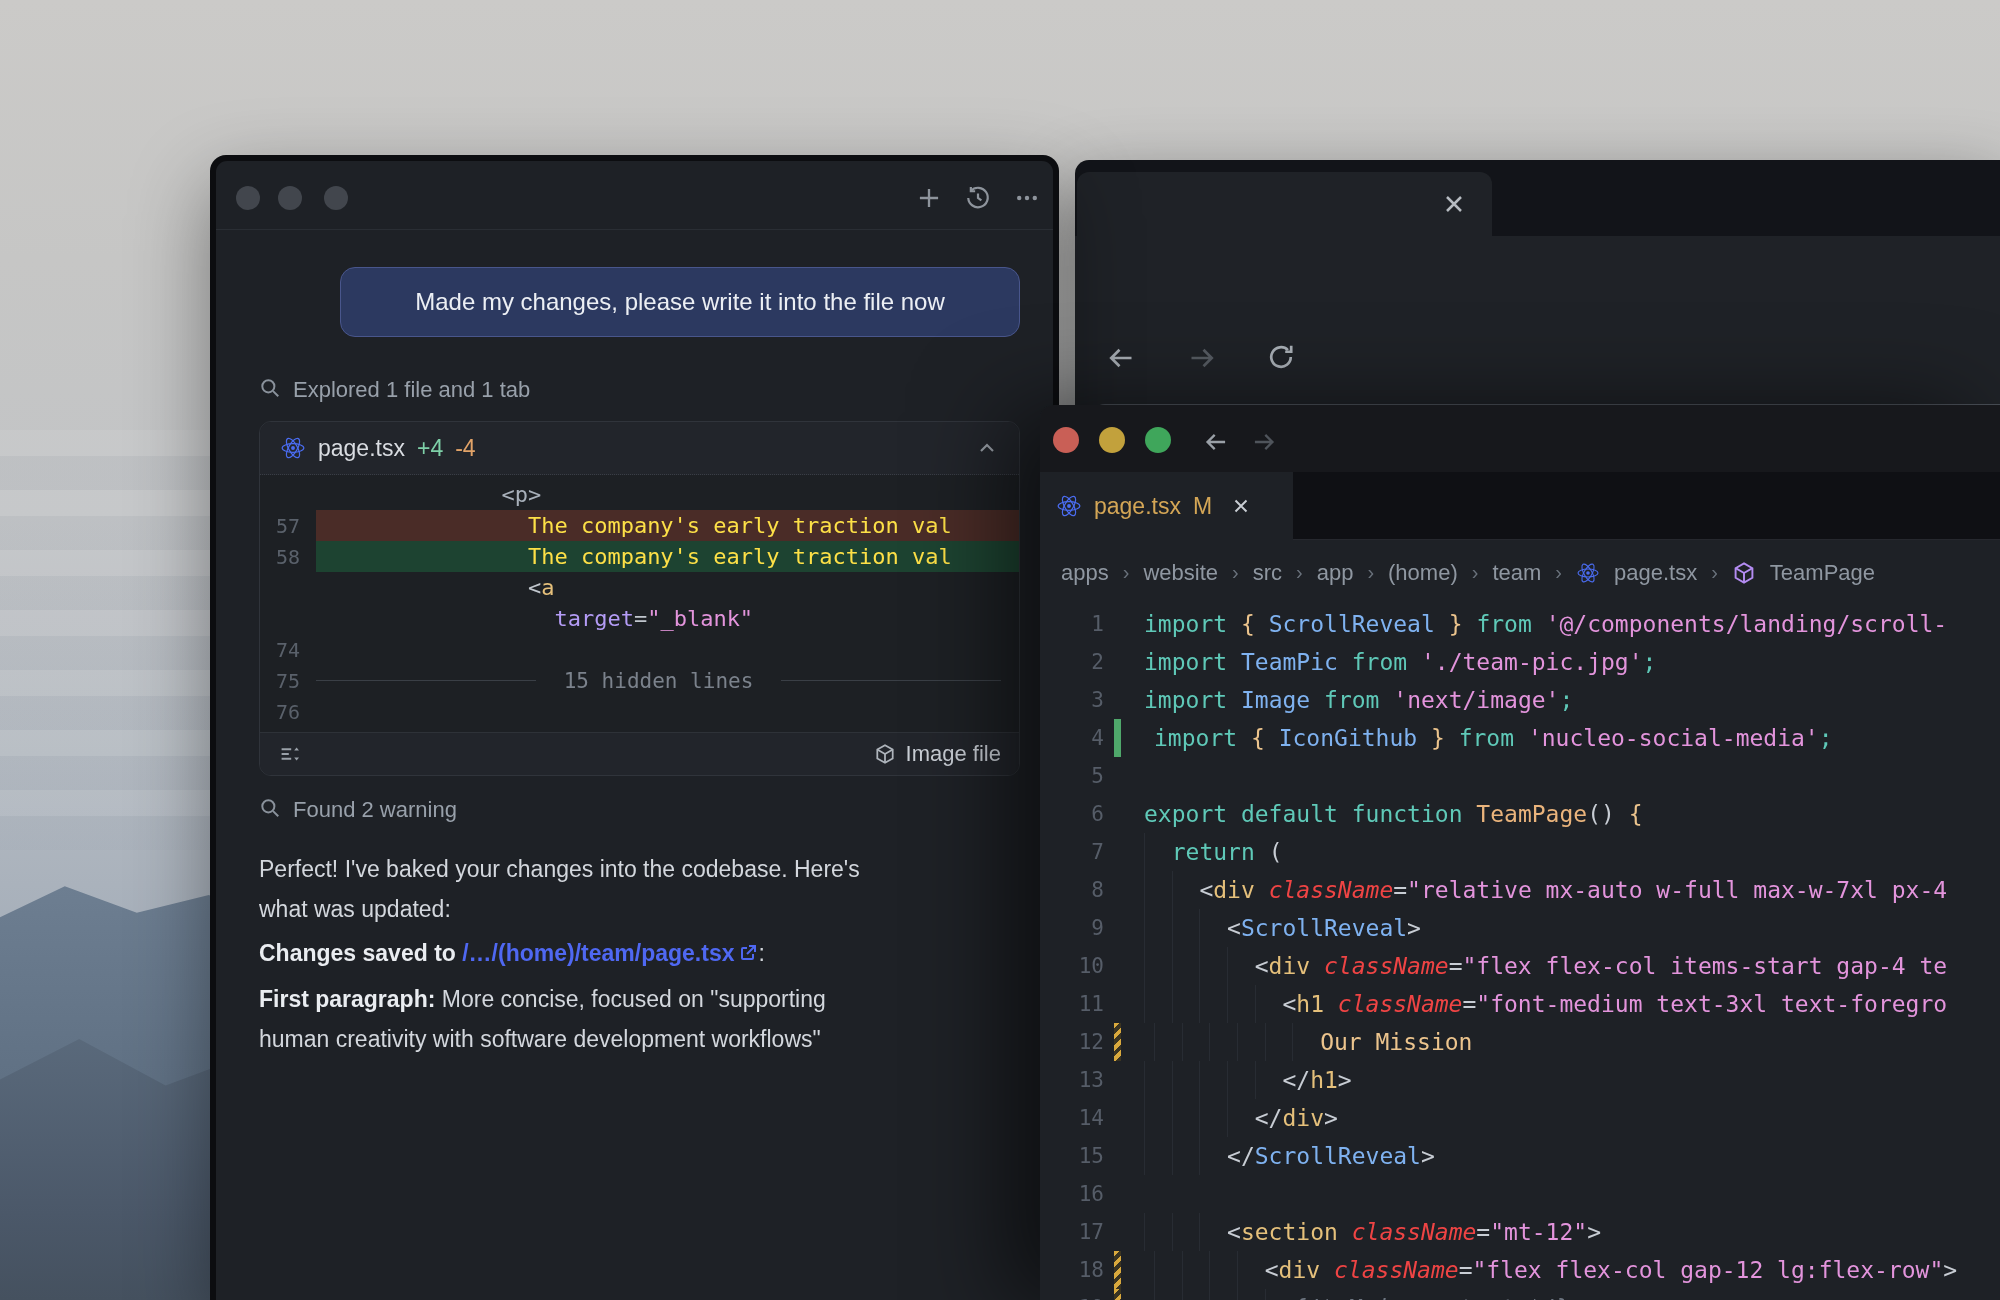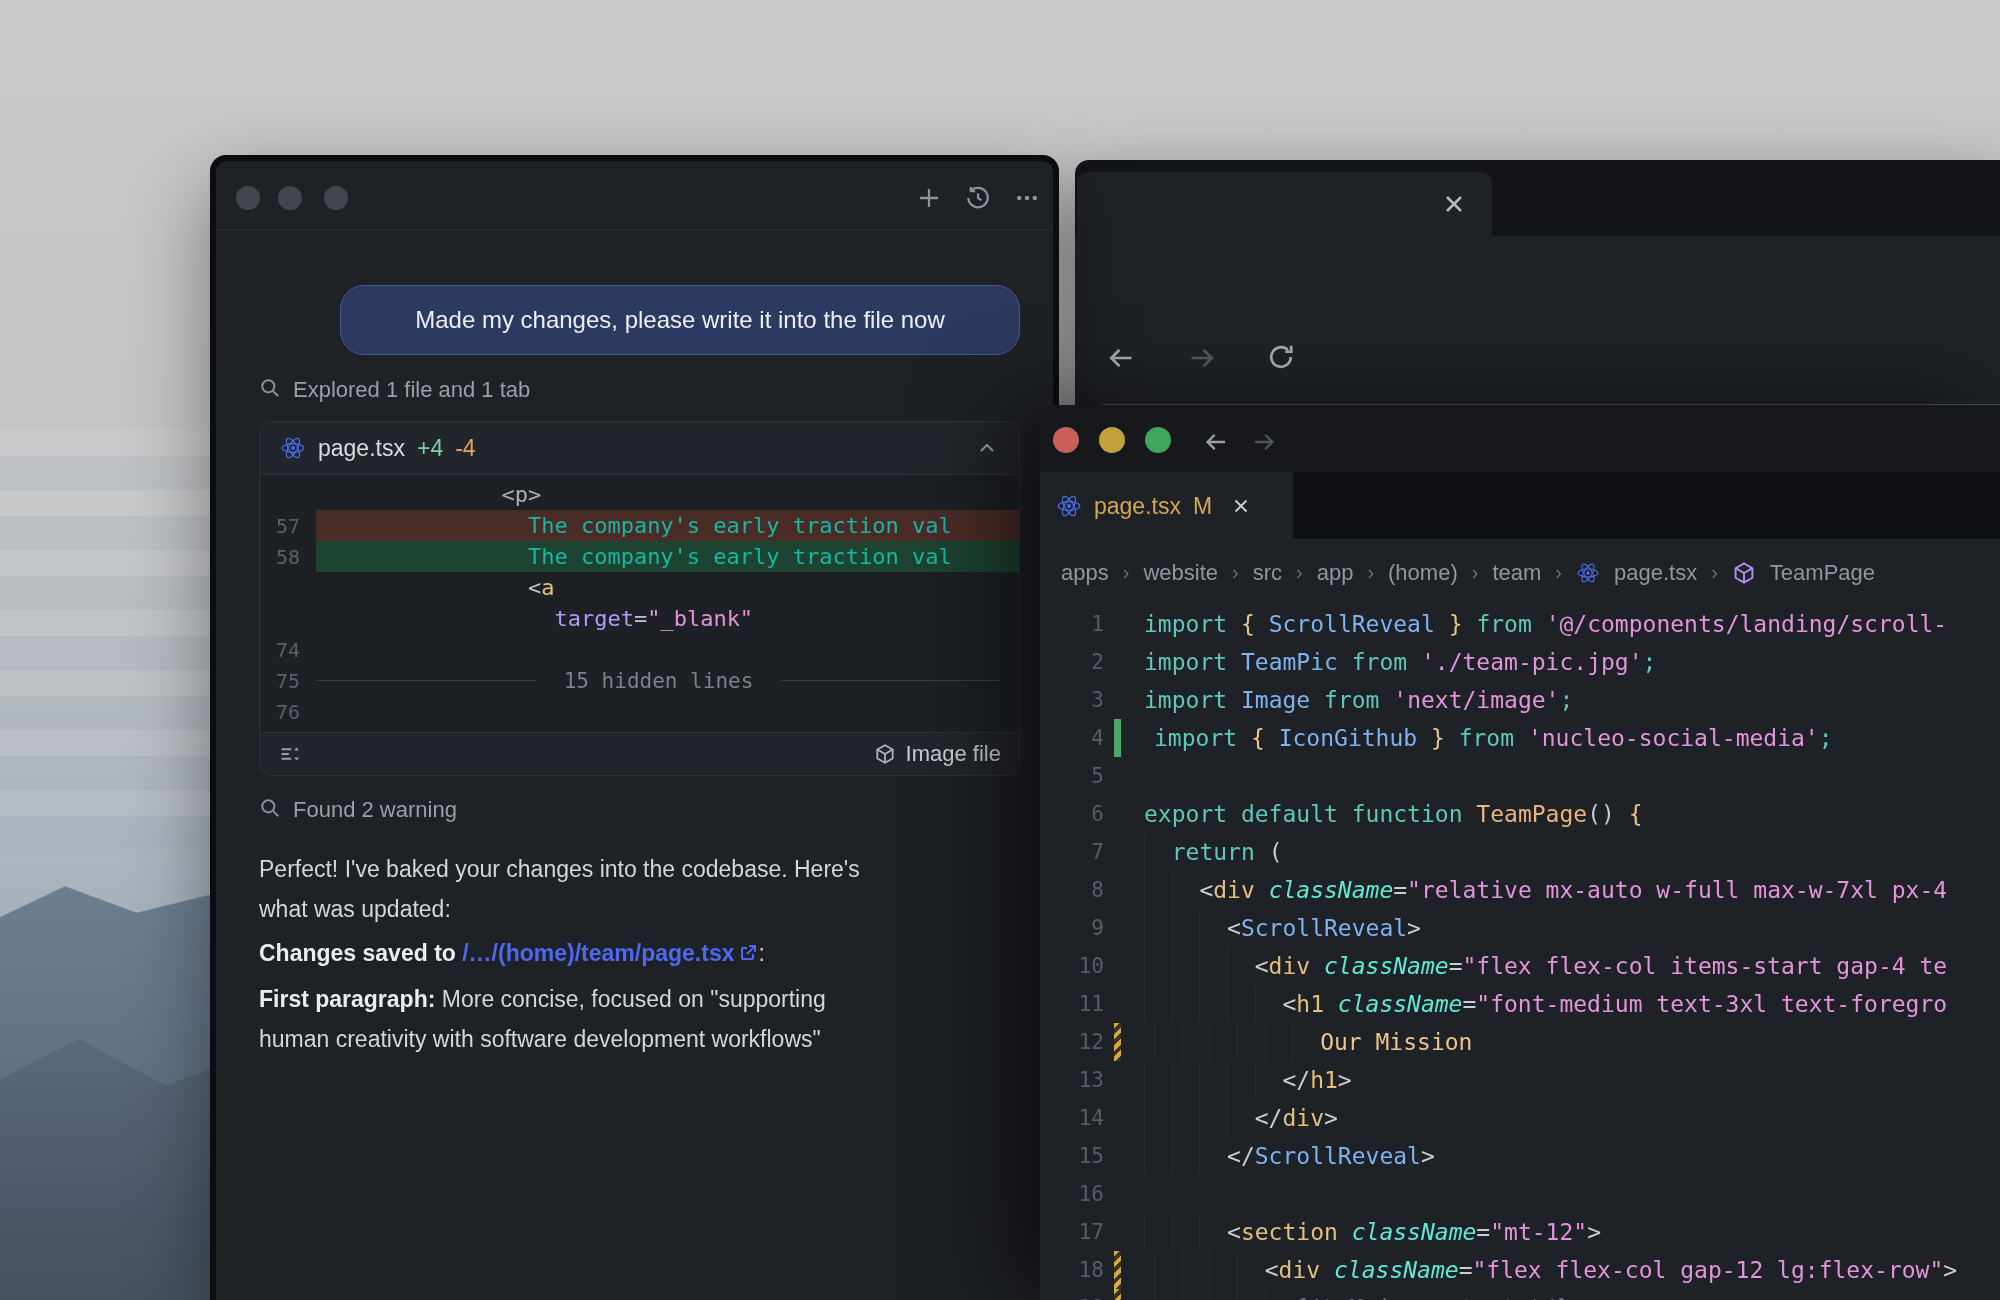--- a/index.html
+++ b/index.html
@@ -33,22 +33,22 @@
 
   
   .chat { left:210px; top:155px; width:849px; height:1145px; z-index:2;
     background:#0c0d10; border-radius:16px 16px 0 0; box-shadow:0 30px 80px rgba(0,0,0,.40); }
   .chat .face { position:absolute; left:6px; top:6px; right:6px; bottom:0;
     background:#1e2126; border-radius:11px 11px 0 0; overflow:hidden; }
   .chat .titlebar { position:absolute; left:0; top:0; right:0; height:69px; border-bottom:1px solid #2a2e34; }
   .light { position:absolute; border-radius:50%; }
   .chat .light { width:24px; height:24px; top:25px; background:#42464d; }
   .tb-icon { position:absolute; top:24px; width:26px; height:26px; color:#8e949c; }
-  .bubble { position:absolute; left:124px; top:124px; width:680px; height:70px;
-    background:#2c3960; border:1px solid #49568c; border-radius:24px;
+  .bubble { position:absolute; left:124px; top:106px; width:680px; height:70px;
+    background:#2c3960; border:1px solid #49568c; border-radius:15px;
     display:flex; align-items:center; justify-content:center;
     color:#eceff4; font-size:24px; }
   .statusrow { position:absolute; left:43px; height:28px; display:flex; gap:12px;
     color:#98a0aa; font-size:22px; }
   .statusrow .s-icon { width:22px; height:22px; color:#8a929c; flex:0 0 auto; }
 
   
   .card { position:absolute; left:43px; top:260px; width:761px; height:355px;
     background:#1d2024; border:1px solid #30343b; border-radius:12px; overflow:hidden; }
   .card .hdr { position:absolute; left:0; top:0; right:0; height:53px; background:#22252b;
@@ -68,21 +68,21 @@
   .hiddenrow { flex:1; display:flex; align-items:center; gap:28px; color:#7b828c; font-size:21px;
     font-family:"DejaVu Sans Mono", monospace; padding-right:18px; }
   .hiddenrow .rule { flex:1; height:1px; background:#3a3f46; }
   .card .ftr { position:absolute; left:0; bottom:0; right:0; height:43px; background:#22252b;
     border-top:1px solid #2e3238; display:flex; align-items:center; padding:0 18px; }
   .card .ftr .exp { width:24px; height:24px; color:#9aa1a9; }
   .openfile { margin-left:auto; display:flex; align-items:center; gap:10px; color:#c9ced5; font-size:22px; }
   .openfile .zicon { width:22px; height:22px; color:#aeb4bb; }
 
   
-  .dtag{color:#a8b0ba} .dtext{color:#14b8a6} .dattr{color:#b49cf6} .dstr{color:#e394dc}
+  .dtag{color:#a8b0ba} .dtext{color:#fde047} .dattr{color:#b49cf6} .dstr{color:#e394dc}
   .dpn{color:#c0c6cd} .da{color:#e5c07b}
 
   
   .ptext { position:absolute; left:43px; color:#d3d7dd; font-size:23px; line-height:40px; white-space:pre-wrap; width:770px; }
   .ptext b { color:#eaedf1; }
   .plink { color:#4f68f2; font-weight:bold; }
   .ext-icon { display:inline-block; width:20px; height:20px; vertical-align:-2px; color:#4f68f2; margin-left:4px; }
 
   
   .editor { left:1040px; top:405px; width:960px; height:895px; z-index:3;
@@ -109,21 +109,21 @@
   .cl .ln { width:64px; flex:0 0 auto; text-align:right; color:#565d68; font-size:21px; }
   .cl .mk { width:7px; height:38px; margin-left:10px; flex:0 0 auto; }
   .cl .mk.add { background:#4fa86b; }
   .cl .mk.mod { background:repeating-linear-gradient(135deg,#d9a93d 0 4px,#3a3422 4px 8px); }
   .cl pre { font:inherit; white-space:pre; margin-left:40px; line-height:38px; overflow:hidden; flex:1; }
   .cl .mk + pre { margin-left:33px; }
   .ig { display:inline-block; width:2ch; background:linear-gradient(#282c33,#282c33) left / 1px 100% no-repeat; }
 
   
   .kw{color:#5fc9b8} .id{color:#7fb2f0} .str{color:#e394dc} .br{color:#ecc48d} .fn{color:#eab47c}
-  .tag{color:#e5c07b} .comp{color:#7fb2f0} .attr{color:#5eead4; font-style:italic}
+  .tag{color:#e5c07b} .comp{color:#7fb2f0} .attr{color:#ef4444; font-style:italic}
   .pn{color:#c8cdd4} .txt{color:#ecc48d} .cmt{color:#6e7681; font-style:italic}
 
   svg { display:block; width:100%; height:100%; }
 </style>
 </head>
 <body>
 
 <div class="stage">
   <div class="desktop">
     <div class="haze"></div>

